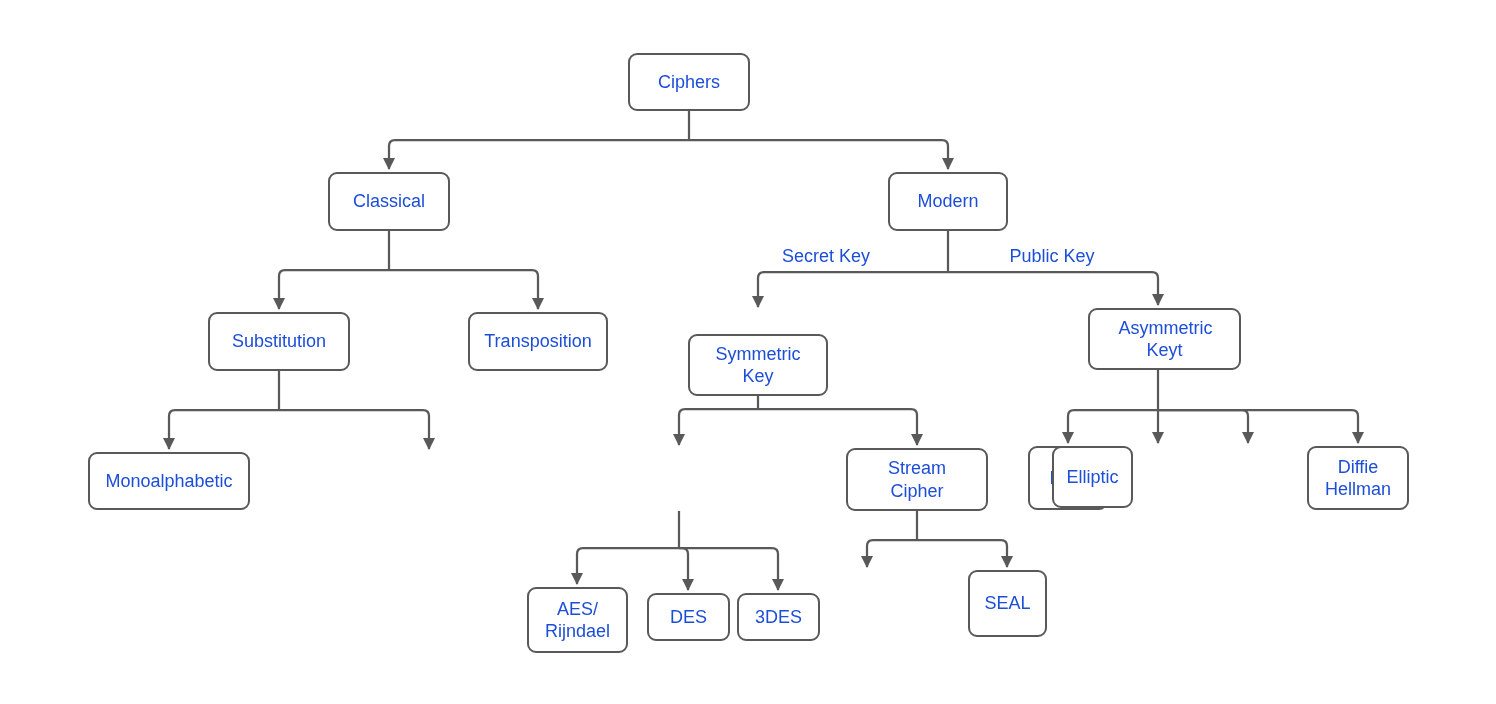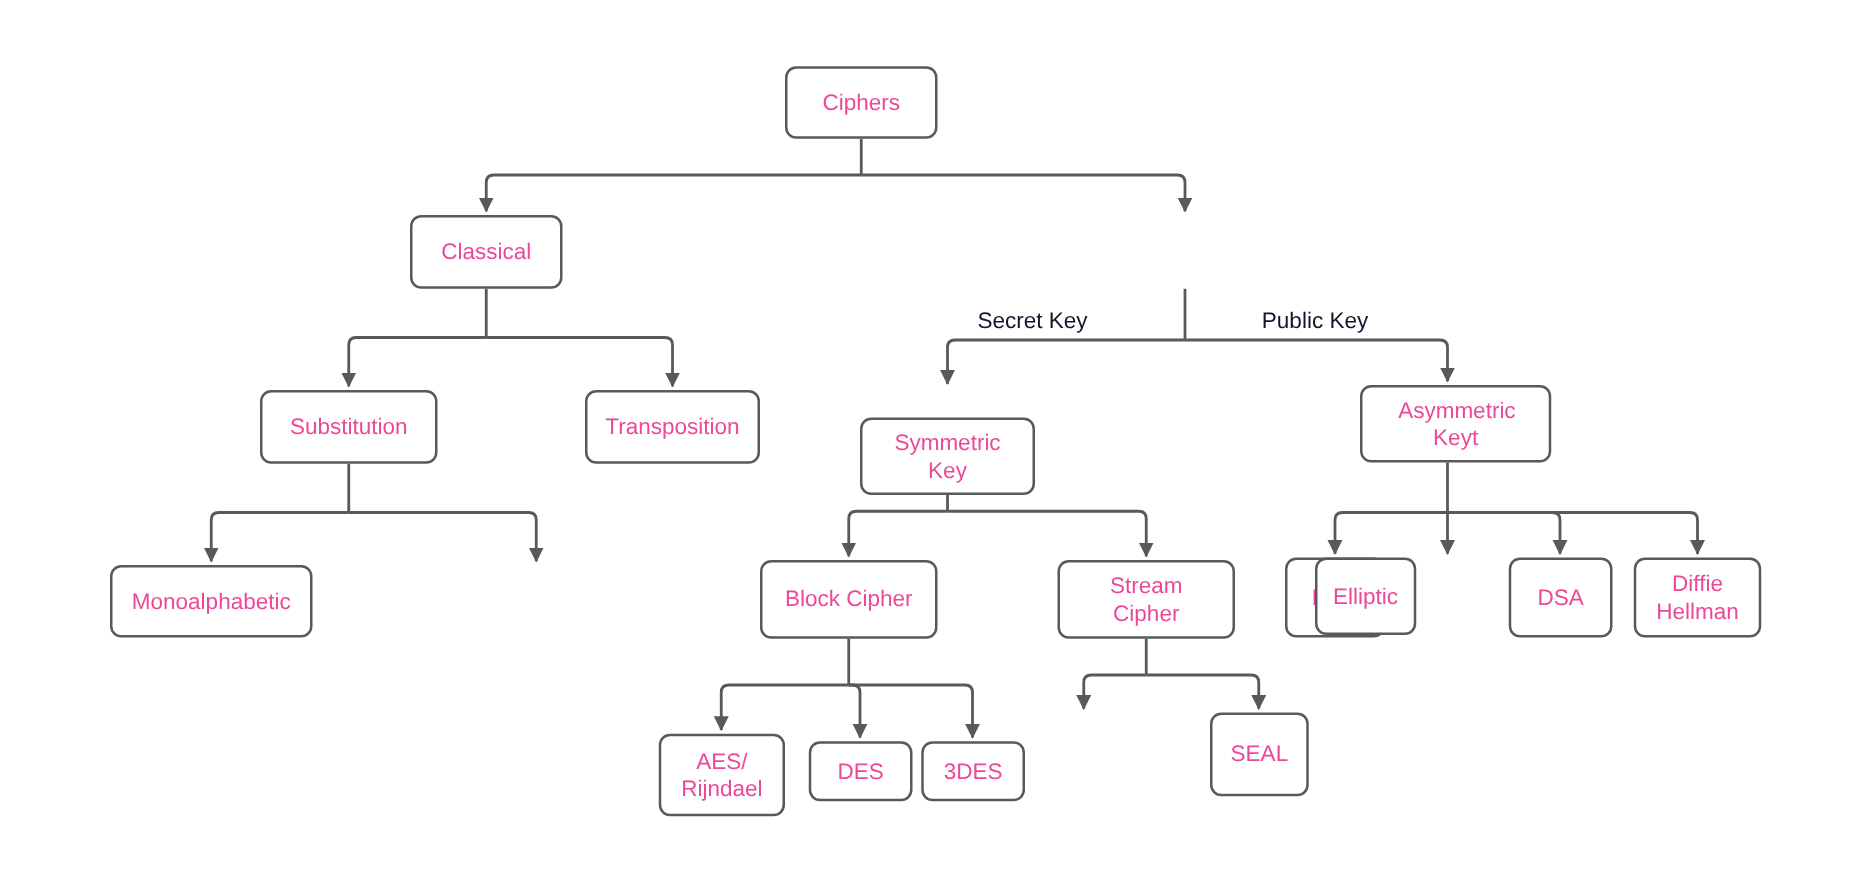--- a/index.html
+++ b/index.html
@@ -17,30 +17,30 @@
     box-sizing:border-box;
     background:#ffffff;
     border:2.5px solid #595959;
     border-radius:9px;
     display:flex;
     align-items:center;
     justify-content:center;
     text-align:center;
     font-size:18px;
     line-height:1.25;
-    color:#ec4899;
+    color:#1d4ed8;
   }
   .node span{display:block;}
   .w92 span{max-width:92px;}
   .w72 span{max-width:72px;}
   .edge-label{
     position:absolute;
     transform:translateX(-50%);
     font-size:18px;
-    color:#0f172a;
+    color:#1d4ed8;
     white-space:nowrap;
   }
 </style>
 </head>
 <body>
 
 <div class="canvas">
 
   <svg class="edges" viewBox="0 0 1496 704" xmlns="http://www.w3.org/2000/svg">
     <defs>
@@ -89,49 +89,46 @@
 
   <div class="edge-label" style="left:826px;top:246px;">Secret Key</div>
   <div class="edge-label" style="left:1052px;top:246px;">Public Key</div>
 
   <div class="node" style="left:628px;top:53px;width:122px;height:58px;">
       <span>Ciphers</span>
     </div>
   <div class="node" style="left:328px;top:172px;width:122px;height:59px;">
       <span>Classical</span>
     </div>
+  <div class="node" style="left:888px;top:172px;width:120px;height:59px;">
+      <span>Modern</span>
+    </div>
   <div class="node" style="left:208px;top:312px;width:142px;height:59px;">
       <span>Substitution</span>
     </div>
   <div class="node" style="left:468px;top:312px;width:140px;height:59px;">
       <span>Transposition</span>
     </div>
   <div class="node w92" style="left:688px;top:310px;width:140px;height:62px;margin-top:24px;">
       <span>Symmetric Key</span>
     </div>
   <div class="node w92" style="left:1088px;top:308px;width:153px;height:62px;">
       <span>Asymmetric Keyt</span>
     </div>
   <div class="node" style="left:88px;top:452px;width:162px;height:58px;">
       <span>Monoalphabetic</span>
     </div>
-  <div class="node" style="left:608px;top:448px;width:142px;height:63px;">
-      <span>Block Cipher</span>
-    </div>
   <div class="node w92" style="left:846px;top:448px;width:142px;height:63px;justify-content:center;">
       <span>Stream Cipher</span>
     </div>
   <div class="node" style="left:1028px;top:446px;width:80px;height:64px;">
       <span>RSA</span>
     </div>
   <div class="node" style="left:1052px;top:446px;width:81px;height:62px;">
       <span>Elliptic</span>
-    </div>
-  <div class="node" style="left:1207px;top:446px;width:83px;height:64px;">
-      <span>DSA</span>
     </div>
   <div class="node w72" style="left:1307px;top:446px;width:102px;height:64px;">
       <span>Diffie Hellman</span>
     </div>
   <div class="node w72" style="left:527px;top:587px;width:101px;height:66px;">
       <span>AES/ Rijndael</span>
     </div>
   <div class="node" style="left:647px;top:593px;width:83px;height:48px;">
       <span>DES</span>
     </div>

